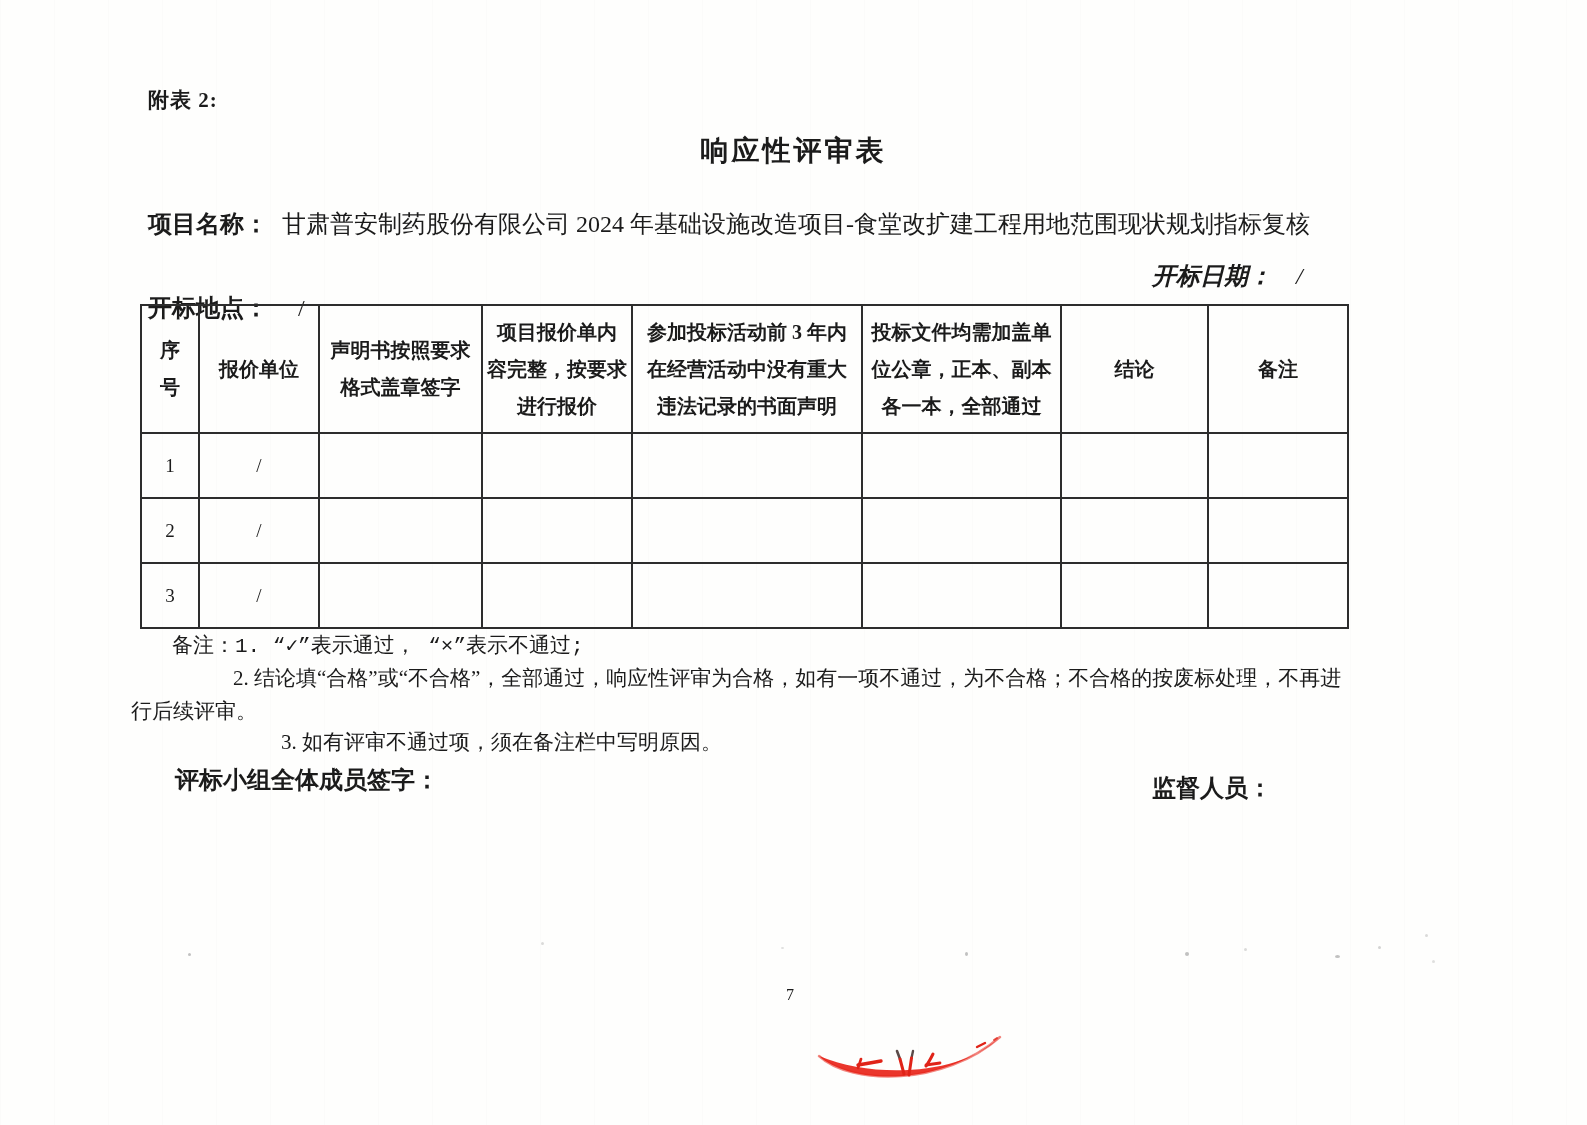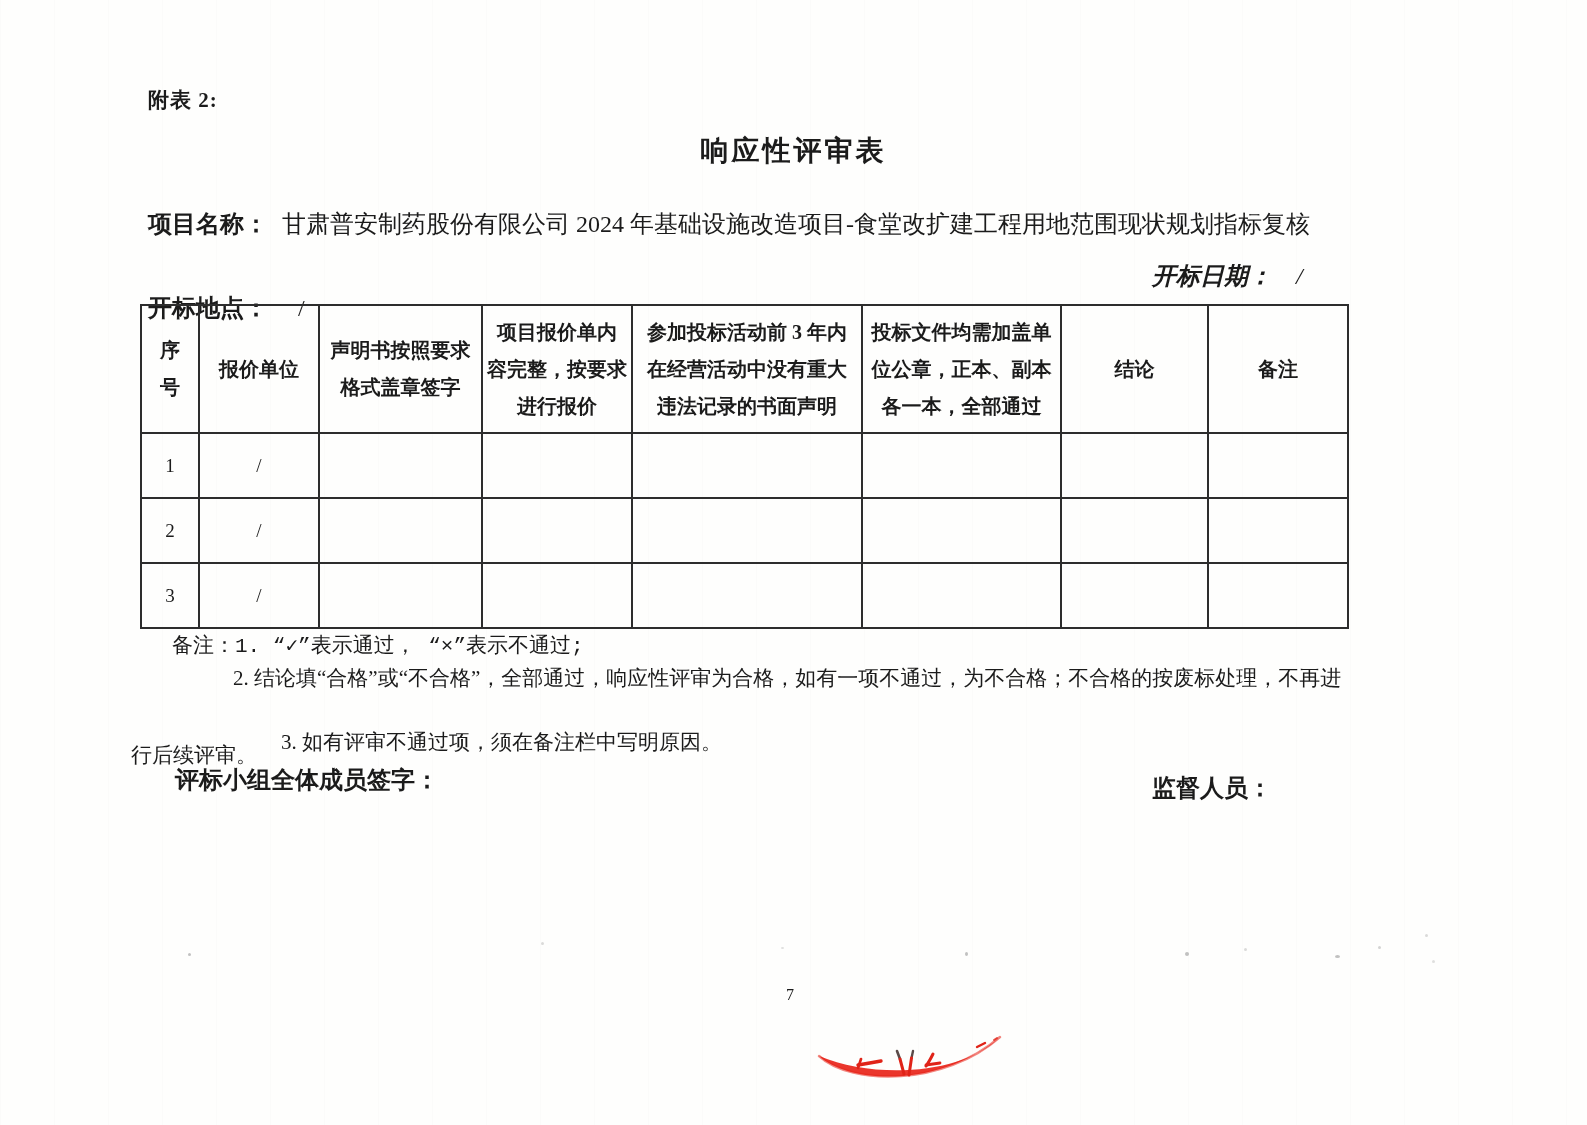--- a/index.html
+++ b/index.html
@@ -46,21 +46,21 @@
   table.review th {
     font-size: 20px; font-weight: 600;
     white-space: pre-line; line-height: 1.85;
     height: 122px;
   }
   table.review td { font-size: 19px; font-weight: 400; height: 59px; }
 
   .note { position: absolute; font-size: 21px; white-space: nowrap; }
   .note-1 { left: 172px; top: 631px; font-family: Liberation Mono, monospace; }
   .note-2 { left: 233px; top: 664px; }
-  .note-2b { left: 131px; top: 697px; margin-top: 44px; }
+  .note-2b { left: 131px; top: 697px; }
   .note-3 { left: 233px; top: 728px; margin-left: 48px; }
 
   .sign { position: absolute; font-size: 24px; font-weight: 700; white-space: nowrap; }
   .sign-left { left: 175px; top: 764px; }
   .sign-right { left: 1152px; top: 764px; margin-top: 8px; }
 
   .page-num { position: absolute; left: 786px; top: 986px; font-size: 16px; }
 
   .stamp { position: absolute; left: 812px; top: 1018px; width: 196px; height: 76px; }
 

